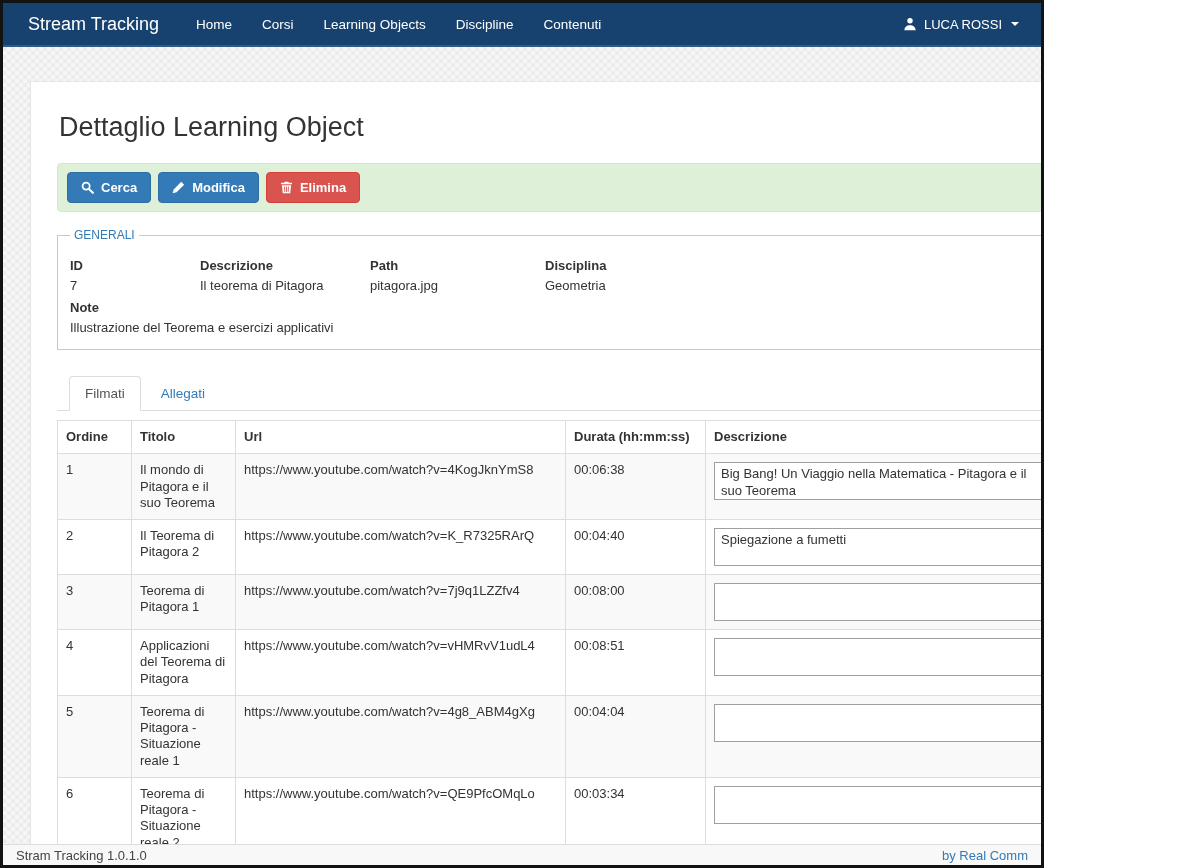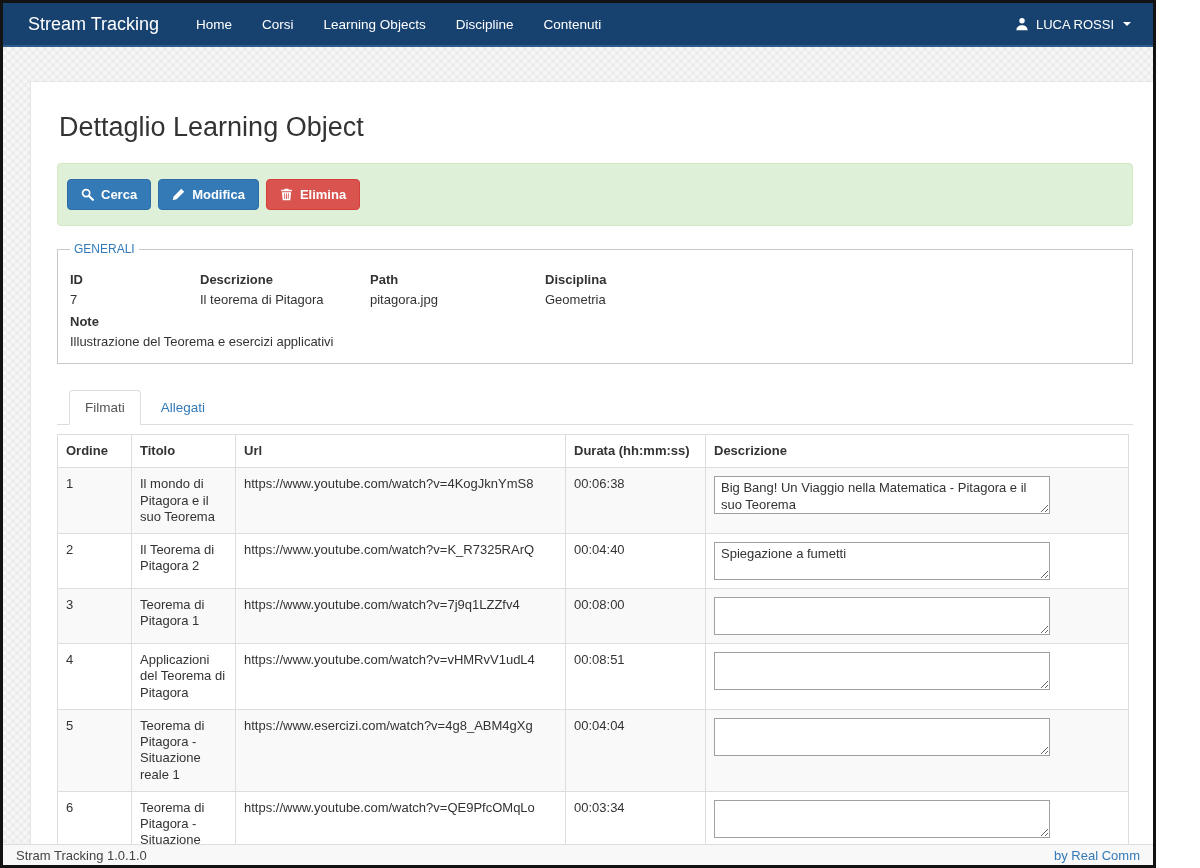--- a/index.html
+++ b/index.html
@@ -4,42 +4,42 @@
 <style>
   :root{
     --navbar-bg:#17426f; --primary:#337ab7; --primary-border:#2e6da4;
     --danger:#d9534f; --danger-border:#d43f3a; --toolbar-bg:#dff0d8;
     --toolbar-border:#d6e9c6; --link:#337ab7; --text:#333333;
     --table-border:#dddddd; --stripe:#f9f9f9;
   }
   *{box-sizing:border-box;margin:0;padding:0;}
   html,body{width:1200px;height:868px;overflow:hidden;}
   body{font-family:"Liberation Sans","DejaVu Sans",sans-serif;color:var(--text);}
-  .frame{position:relative;width:1156px;height:868px;border:3px solid #121212;overflow:hidden;
+  .frame{position:relative;width:1044px;height:868px;border:3px solid #121212;overflow:hidden;
     background-color:#f6f6f6;
     background-image:linear-gradient(45deg,#ececec 25%,transparent 25%,transparent 75%,#ececec 75%),
                      linear-gradient(45deg,#ececec 25%,transparent 25%,transparent 75%,#ececec 75%);
     background-size:8px 8px;background-position:0 0,4px 4px;}
   
   .navbar{height:44px;background:var(--navbar-bg);display:flex;align-items:center;
     padding:0 22px 0 25px;border-bottom:2px solid #2b5a8a;}
   .brand{color:#fff;font-size:18px;margin-right:22px;cursor:pointer;white-space:nowrap;}
   .nav-menu{list-style:none;display:flex;height:100%;align-items:center;flex:1;}
   .nav-menu li{color:#fff;font-size:13.5px;padding:8px 15px;height:100%;display:flex;align-items:center;cursor:pointer;}
   .nav-user{display:flex;align-items:center;gap:7px;color:#fff;font-size:13px;cursor:pointer;}
   .caret{width:0;height:0;border-left:4px solid transparent;border-right:4px solid transparent;
     border-top:4px solid #fff;margin-left:2px;}
   
   .page{position:absolute;top:46px;left:0;right:0;bottom:0;overflow:hidden;}
   .panel{width:1132px;margin:32px 0 0 27px;background:#fff;border:1px solid #e5e5e5;
     box-shadow:0 1px 2px rgba(0,0,0,.04);padding:22px 28px 28px 26px;min-height:900px;}
   h2.page-title{font-size:27px;font-weight:400;color:#333;margin:8px 0 20px 2px;}
   
   .toolbar{background:var(--toolbar-bg);border:1px solid var(--toolbar-border);border-radius:4px;
-    padding:15px 9px;display:flex;gap:7px;}
+    padding:8px 9px;display:flex;gap:7px;}
   .btn{display:inline-flex;align-items:center;gap:7px;height:31px;padding:0 13px;border-radius:4px;
     font-family:inherit;font-size:13px;font-weight:700;color:#fff;cursor:pointer;}
   .btn svg{flex:0 0 auto;}
   .btn-primary{background:var(--primary);border:1px solid var(--primary-border);}
   .btn-danger{background:var(--danger);border:1px solid var(--danger-border);}
   
   fieldset.generali{margin-top:16px;border:1px solid #c9c9c9;padding:4px 12px 14px;}
   fieldset.generali legend{font-size:12px;color:var(--link);padding:0 4px;margin-left:0;}
   .gen-grid{display:grid;grid-template-columns:130px 170px 175px 1fr;font-size:13px;row-gap:5px;margin-top:12px;}
   .gen-label{font-weight:700;}
@@ -197,21 +197,21 @@
               <td>Applicazioni del Teorema di Pitagora</td>
               <td>https://www.youtube.com/watch?v=vHMRvV1udL4</td>
               <td>00:08:51</td>
               <td class="descr-cell">
                 <textarea style=""></textarea>
               </td>
             </tr>
             <tr>
               <td>5</td>
               <td>Teorema di Pitagora - Situazione reale 1</td>
-              <td>https://www.esercizi.com/watch?v=4g8_ABM4gXg</td>
+              <td>https://www.youtube.com/watch?v=4g8_ABM4gXg</td>
               <td>00:04:04</td>
               <td class="descr-cell">
                 <textarea style=""></textarea>
               </td>
             </tr>
             <tr>
               <td>6</td>
               <td>Teorema di Pitagora - Situazione reale 2</td>
               <td>https://www.youtube.com/watch?v=QE9PfcOMqLo</td>
               <td>00:03:34</td>

